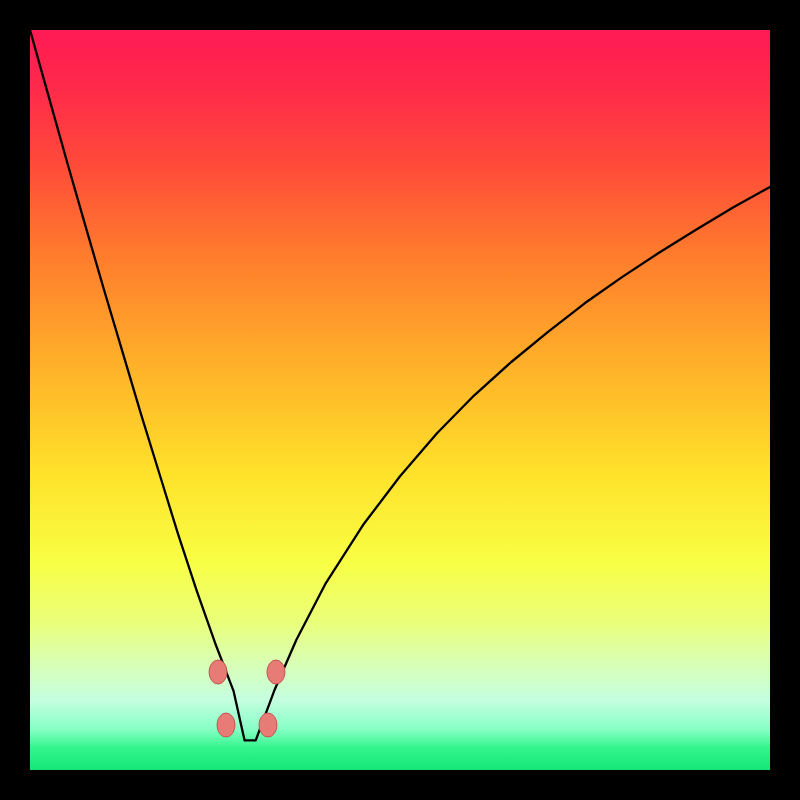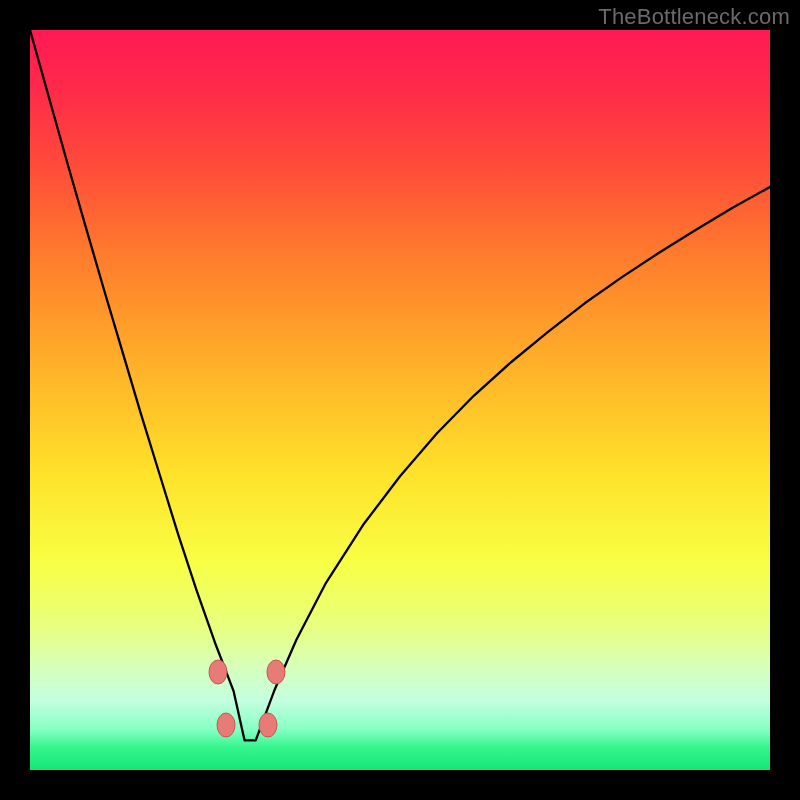--- a/index.html
+++ b/index.html
@@ -48,21 +48,20 @@
     color: #6a6a6a;
     font-size: 22px;
     letter-spacing: 0.2px;
     font-weight: 400;
   }
 </style>
 </head>
 <body>
 
 <div class="frame">
-  <div class="watermark">TheBottleneck.com</div>
   <div class="plot-area">
     <svg class="gradient" viewBox="0 0 740 740" preserveAspectRatio="none">
       <defs>
         <linearGradient id="bg-grad" x1="0" y1="0" x2="0" y2="1">
             <stop offset="0%" stop-color="#ff1a54"></stop>
             <stop offset="8%" stop-color="#ff2a4a"></stop>
             <stop offset="18%" stop-color="#ff4a3a"></stop>
             <stop offset="30%" stop-color="#ff7a2d"></stop>
             <stop offset="45%" stop-color="#ffb029"></stop>
             <stop offset="60%" stop-color="#ffe22a"></stop>

